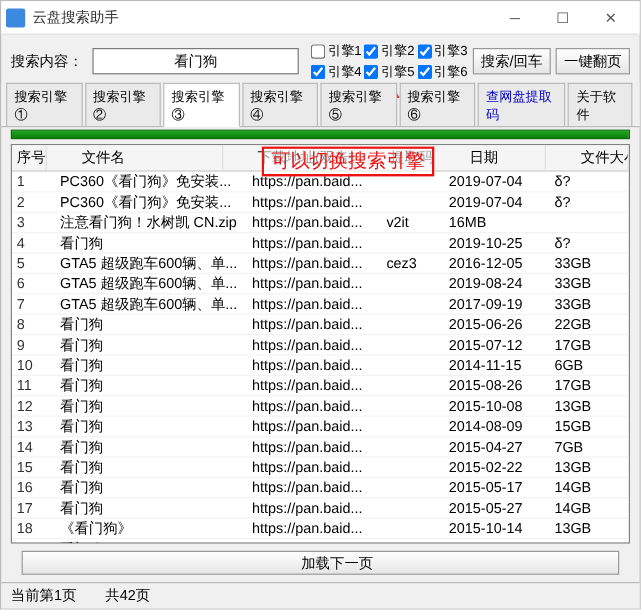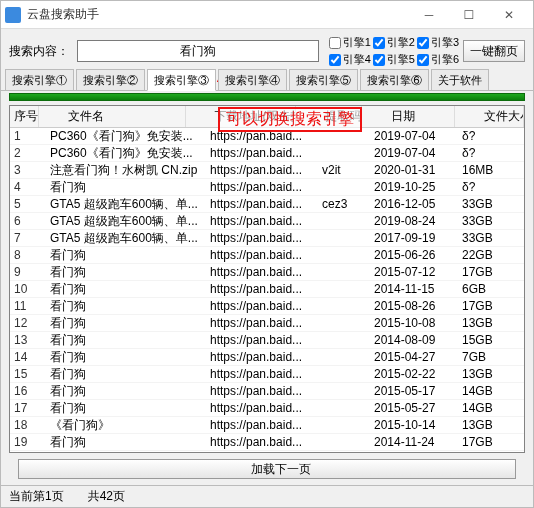--- a/index.html
+++ b/index.html
@@ -91,20 +91,21 @@
             <span>引擎5</span>
           </label>
           <label class="chk">
             <input type="checkbox" checked="" style="">
             <span>引擎6</span>
           </label>
         </div>
     </div>
     <div class="right-btns">
       <div class="right-btns-row">
+        <button class="btn">搜索/回车</button>
         <button class="btn">一键翻页</button>
       </div>
     </div>
   </div>
 
   <div class="tabs" id="tabs">
 
     <svg width="534" height="20" style="position:absolute;left:0;top:0;pointer-events:none">
       <defs>
           <marker id="ah" markerWidth="6" markerHeight="6" refX="5" refY="3" orient="auto">
@@ -117,20 +118,21 @@
       <line x1="220" y1="18" x2="220" y2="6" stroke="#e11" stroke-width="1.4" marker-end="url(#ah)"></line>
       <line x1="274" y1="18" x2="274" y2="6" stroke="#e11" stroke-width="1.4" marker-end="url(#ah)"></line>
       <line x1="328" y1="18" x2="328" y2="6" stroke="#e11" stroke-width="1.4" marker-end="url(#ah)"></line>
     </svg>
   <div class="tab">搜索引擎①</div>
       <div class="tab">搜索引擎②</div>
       <div class="tab active">搜索引擎③</div>
       <div class="tab">搜索引擎④</div>
       <div class="tab">搜索引擎⑤</div>
       <div class="tab">搜索引擎⑥</div>
+      <div class="tab special">查网盘提取码</div>
       <div class="tab">关于软件</div>
     </div>
 
   <div class="greenbar"></div>
 
   <div class="table-wrap">
     <div class="thead">
       <div class="th c0">序号</div>
       <div class="th c1">文件名</div>
       <div class="th c2">下载地址(双击打开)</div>
@@ -154,21 +156,20 @@
           <div class="td c2">https://pan.baid...</div>
           <div class="td c3"></div>
           <div class="td c4">2019-07-04</div>
           <div class="td c5">δ?</div>
         </div>
         <div class="trow">
           <div class="td c0">3</div>
           <div class="td c1">注意看门狗！水树凯 CN.zip</div>
           <div class="td c2">https://pan.baid...</div>
           <div class="td c3">v2it</div>
-          <div class="td c4">2020-01-31</div>
           <div class="td c5">16MB</div>
         </div>
         <div class="trow">
           <div class="td c0">4</div>
           <div class="td c1">看门狗</div>
           <div class="td c2">https://pan.baid...</div>
           <div class="td c3"></div>
           <div class="td c4">2019-10-25</div>
           <div class="td c5">δ?</div>
         </div>

